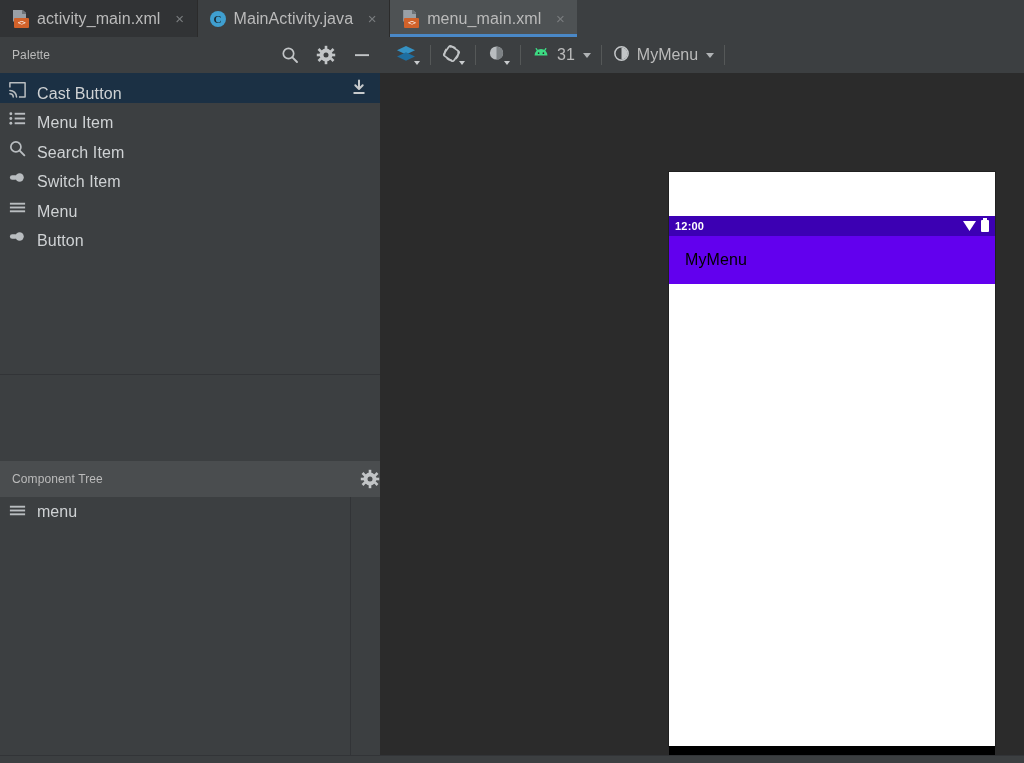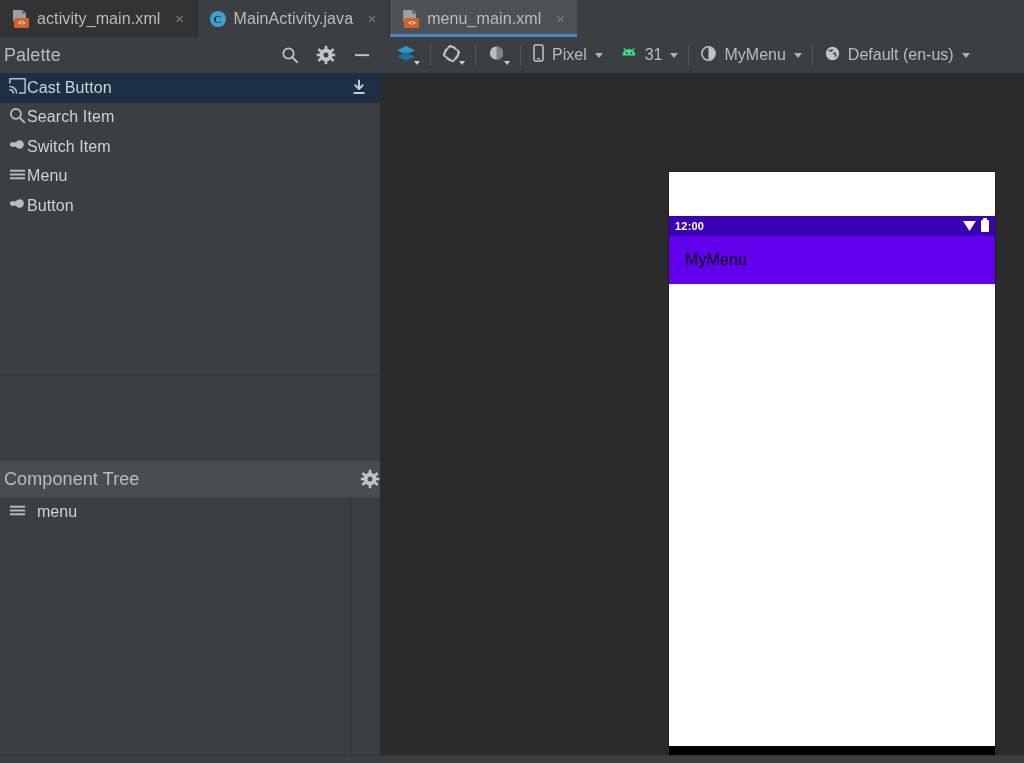--- a/index.html
+++ b/index.html
@@ -64,32 +64,32 @@
   }
 
   
   .leftcol{position:absolute;left:0;top:37px;width:380px;height:718px;background:#3c3f41;}
 
   .panel-header{
     position:relative;height:36px;background:#3c3f41;
     display:flex;align-items:center;
   }
   .panel-title{
-    margin-left:4px;font-size:18px;color:#bbbbbb;letter-spacing:.1px;
+    margin-left:12px;font-size:12px;color:#bbbbbb;letter-spacing:.1px;
   }
   .panel-actions{position:absolute;right:8px;top:0;height:36px;display:flex;align-items:center;gap:16px;}
   .hicon{width:20px;height:20px;display:block;}
 
   .palette-list{
     position:absolute;left:0;top:36px;width:380px;height:300px;
     background:#3c3f41;
   }
   .pal-row{
-    position:relative;height:29.5px;display:flex;align-items:center;
-    padding-left:8px;color:#cfd2d4;font-size:16px;
+    position:relative;height:29.5px;display:flex;align-items:flex-end;
+    padding-left:8px;gap:10px;color:#cfd2d4;font-size:16px;
   }
   .pal-row.selected{background:#1b3044;}
   .pal-label{letter-spacing:.1px;}
   .dl-icon{position:absolute;right:12px;top:6px;width:18px;height:18px;}
 
   .pal-bottom-line{
     position:absolute;left:0;top:337px;width:380px;height:1px;background:#323437;
   }
   .pal-filler{position:absolute;left:0;top:338px;width:380px;height:86px;background:#3c3f41;}
 
@@ -261,20 +261,35 @@
         </span>
         <span class="pal-label">Cast Button</span>
         <span class="dl-icon">
           <svg width="18" height="18" viewBox="0 0 18 18">
               <path d="M9 1.5v8M5.3 6.3L9 10l3.7-3.7" fill="none" stroke="#c7cacc" stroke-width="2" stroke-linecap="round" stroke-linejoin="round"></path>
               <rect x="3.5" y="13" width="11" height="2" fill="#c7cacc"></rect>
             </svg>
         </span>
       </div>
 
+      <div class="pal-row">
+        <span>
+          <svg width="19" height="19" viewBox="0 0 20 20">
+              <g fill="#b9bdc0">
+                <circle cx="3" cy="5" r="1.5"></circle>
+                <circle cx="3" cy="10" r="1.5"></circle>
+                <circle cx="3" cy="15" r="1.5"></circle>
+                <rect x="7" y="4" width="11" height="2"></rect>
+                <rect x="7" y="9" width="11" height="2"></rect>
+                <rect x="7" y="14" width="11" height="2"></rect>
+              </g>
+            </svg>
+        </span>
+        <span class="pal-label">Menu Item</span>
+      </div>
 
       <div class="pal-row">
         <span>
           <svg width="19" height="19" viewBox="0 0 20 20">
               <circle cx="8.3" cy="8.3" r="5.3" fill="none" stroke="#b9bdc0" stroke-width="1.8"></circle>
               <line x1="12.3" y1="12.3" x2="17.2" y2="17.2" stroke="#b9bdc0" stroke-width="2" stroke-linecap="round"></line>
             </svg>
         </span>
         <span class="pal-label">Search Item</span>
       </div>
@@ -388,30 +403,20 @@
       <span class="tb-ico">
         <svg width="22" height="20" viewBox="0 0 22 20">
             <circle cx="10.5" cy="9" r="6.6" fill="#b9bdc0"></circle>
             <path d="M10.5 2.4a6.6 6.6 0 0 1 0 13.2z" fill="#7d8285"></path>
           </svg>
         <span class="caret-sm"></span>
       </span>
     </div>
     <div class="tb-sep"></div>
 
-    <div class="tb-item">
-      <span>
-        <svg width="15" height="20" viewBox="0 0 15 20">
-            <rect x="3" y="2" width="9" height="16" rx="1.4" fill="none" stroke="#c2c5c7" stroke-width="1.5"></rect>
-            <rect x="6" y="15" width="3" height="1.2" fill="#c2c5c7"></rect>
-          </svg>
-      </span>
-      <span>Pixel</span>
-      <span class="caret"></span>
-    </div>
 
     <div class="tb-item">
       <span>
         <svg width="20" height="20" viewBox="0 0 20 20">
             <path d="M3.5 12.5a6.5 6.5 0 0 1 13 0z" fill="#3ddc84"></path>
             <line x1="5.2" y1="5.6" x2="6.8" y2="8.2" stroke="#3ddc84" stroke-width="1.3" stroke-linecap="round"></line>
             <line x1="14.8" y1="5.6" x2="13.2" y2="8.2" stroke="#3ddc84" stroke-width="1.3" stroke-linecap="round"></line>
             <circle cx="7.6" cy="10.2" r=".85" fill="#2b2b2b"></circle>
             <circle cx="12.4" cy="10.2" r=".85" fill="#2b2b2b"></circle>
           </svg>
@@ -426,30 +431,20 @@
         <svg width="19" height="19" viewBox="0 0 20 20">
             <circle cx="10" cy="10" r="7" fill="none" stroke="#c2c5c7" stroke-width="1.6"></circle>
             <path d="M10 3.6a6.4 6.4 0 0 1 0 12.8z" fill="#c2c5c7"></path>
           </svg>
       </span>
       <span>MyMenu</span>
       <span class="caret"></span>
     </div>
     <div class="tb-sep"></div>
 
-    <div class="tb-item">
-      <span>
-        <svg width="19" height="19" viewBox="0 0 20 20">
-            <circle cx="10" cy="10" r="7" fill="#c2c5c7"></circle>
-            <path d="M5 7.5c1.6-.4 2.4.9 3.6.6s1.3-1.8 2.6-1.6c-.9-1.4-2.6-1.2-3.4-.4S5.6 6.4 5 7.5zM12.5 8.3c1 .8.6 2.2 1.6 2.8.3 1.3-.5 2.4-1.6 3-.3-1.4.5-2.3-.4-3.2-.8-.8-1.4.3-1.9-.8-.4-1 1.4-1.1 2.3-1.8z" fill="#3c3f41"></path>
-          </svg>
-      </span>
-      <span>Default (en-us)</span>
-      <span class="caret"></span>
-    </div>
   </div>
 
   <div class="canvas">
 
     <div class="phone">
 
       <div class="statusbar">
         <span class="status-time">12:00</span>
         <span class="status-icons">
           <span class="wifi"></span>

